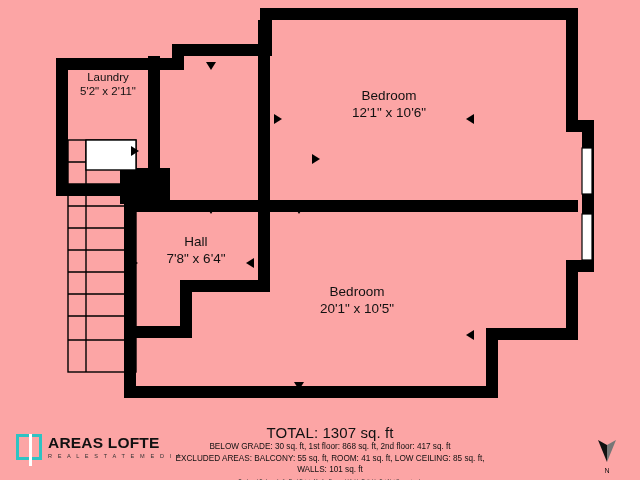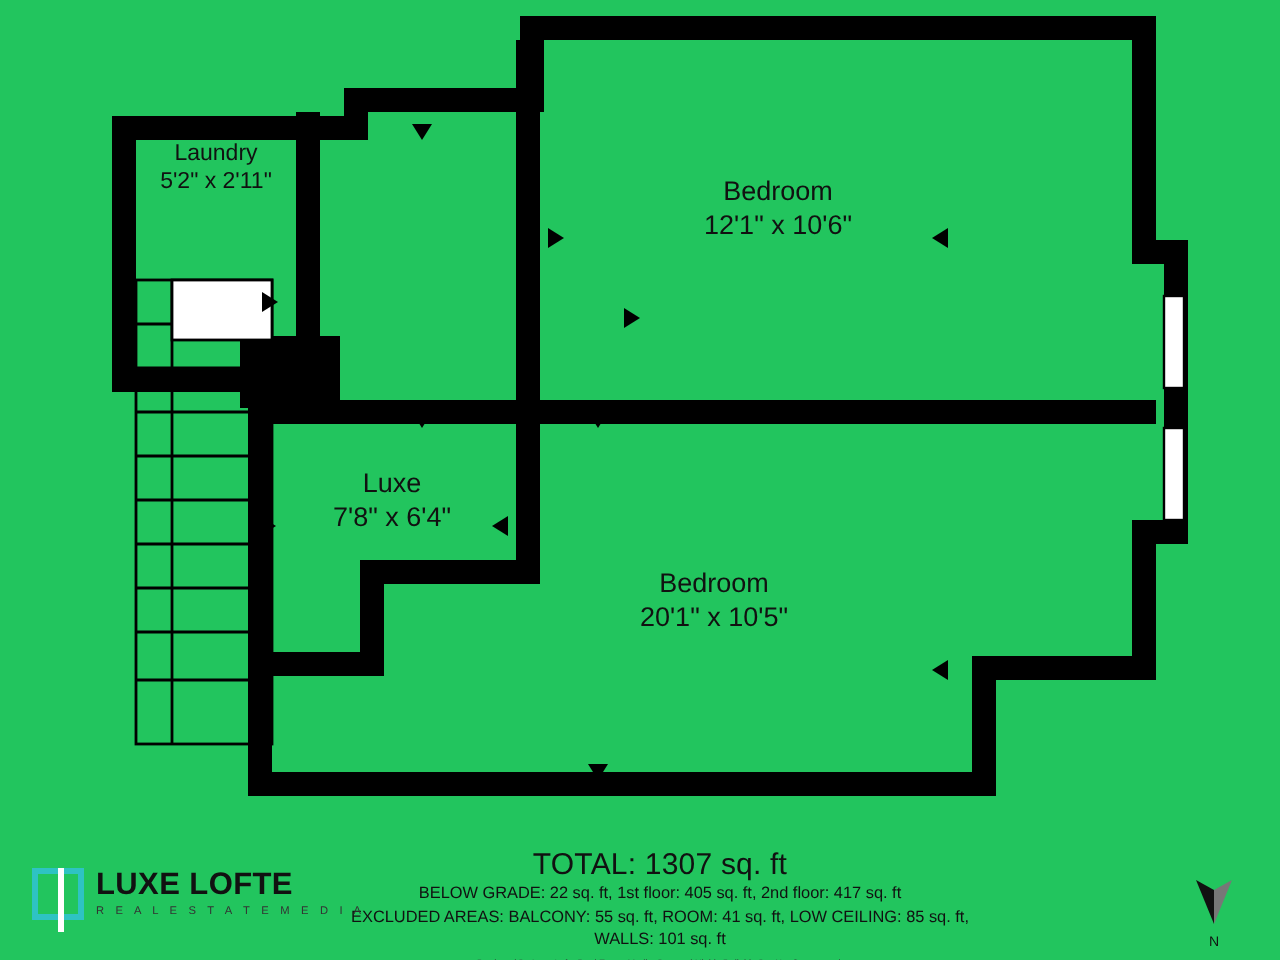--- a/index.html
+++ b/index.html
@@ -11,21 +11,21 @@
     width: 640px;
     height: 480px;
     overflow: hidden;
     font-family: "Liberation Sans", sans-serif;
     color: #000000;
   }
   #stage {
     position: relative;
     width: 640px;
     height: 480px;
-    background: #22c55e;
+    background: #fca5a5;
   }
   #plan-svg {
     position: absolute;
     left: 0;
     top: 0;
   }
   .room-label {
     position: absolute;
     text-align: center;
     line-height: 1.25;
@@ -250,41 +250,41 @@
     <span class="dims">5'2" x 2'11"</span>
   </div>
 
 
   <div class="room-label" style="left:300px; top:88px; width:178px;">
     <span class="name">Bedroom</span>
     <span class="dims">12'1" x 10'6"</span>
   </div>
 
   <div class="room-label" style="left:134px; top:234px; width:124px;">
-    <span class="name">Luxe</span>
+    <span class="name">Hall</span>
     <span class="dims">7'8" x 6'4"</span>
   </div>
 
   <div class="room-label" style="left:268px; top:284px; width:178px;">
     <span class="name">Bedroom</span>
     <span class="dims">20'1" x 10'5"</span>
   </div>
 
   <div id="summary">
     <div class="line1">TOTAL: 1307 sq. ft</div>
-    <div class="line">BELOW GRADE: 22 sq. ft, 1st floor: 405 sq. ft, 2nd floor: 417 sq. ft</div>
+    <div class="line">BELOW GRADE: 30 sq. ft, 1st floor: 868 sq. ft, 2nd floor: 417 sq. ft</div>
     <div class="line">EXCLUDED AREAS: BALCONY: 55 sq. ft, ROOM: 41 sq. ft, LOW CEILING: 85 sq. ft,</div>
     <div class="line">WALLS: 101 sq. ft</div>
     <div class="credit">Produced By Luxe Lofte Real Estate Media. Deemed Highly Reliable But Not Guaranteed.</div>
   </div>
 
   <div id="logo">
     <div class="mark"></div>
     <div class="words">
-      <div class="brand">LUXE LOFTE</div>
+      <div class="brand">AREAS LOFTE</div>
       <div class="tag">R E A L   E S T A T E   M E D I A</div>
     </div>
   </div>
 
   <div id="north">
     <svg width="18" height="22" viewBox="0 0 18 22">
       <polygon points="9,22 0,0 9,5" fill="#111111"></polygon>
       <polygon points="9,22 18,0 9,5" fill="#777777"></polygon>
     </svg>
     <div class="letter">N</div>

